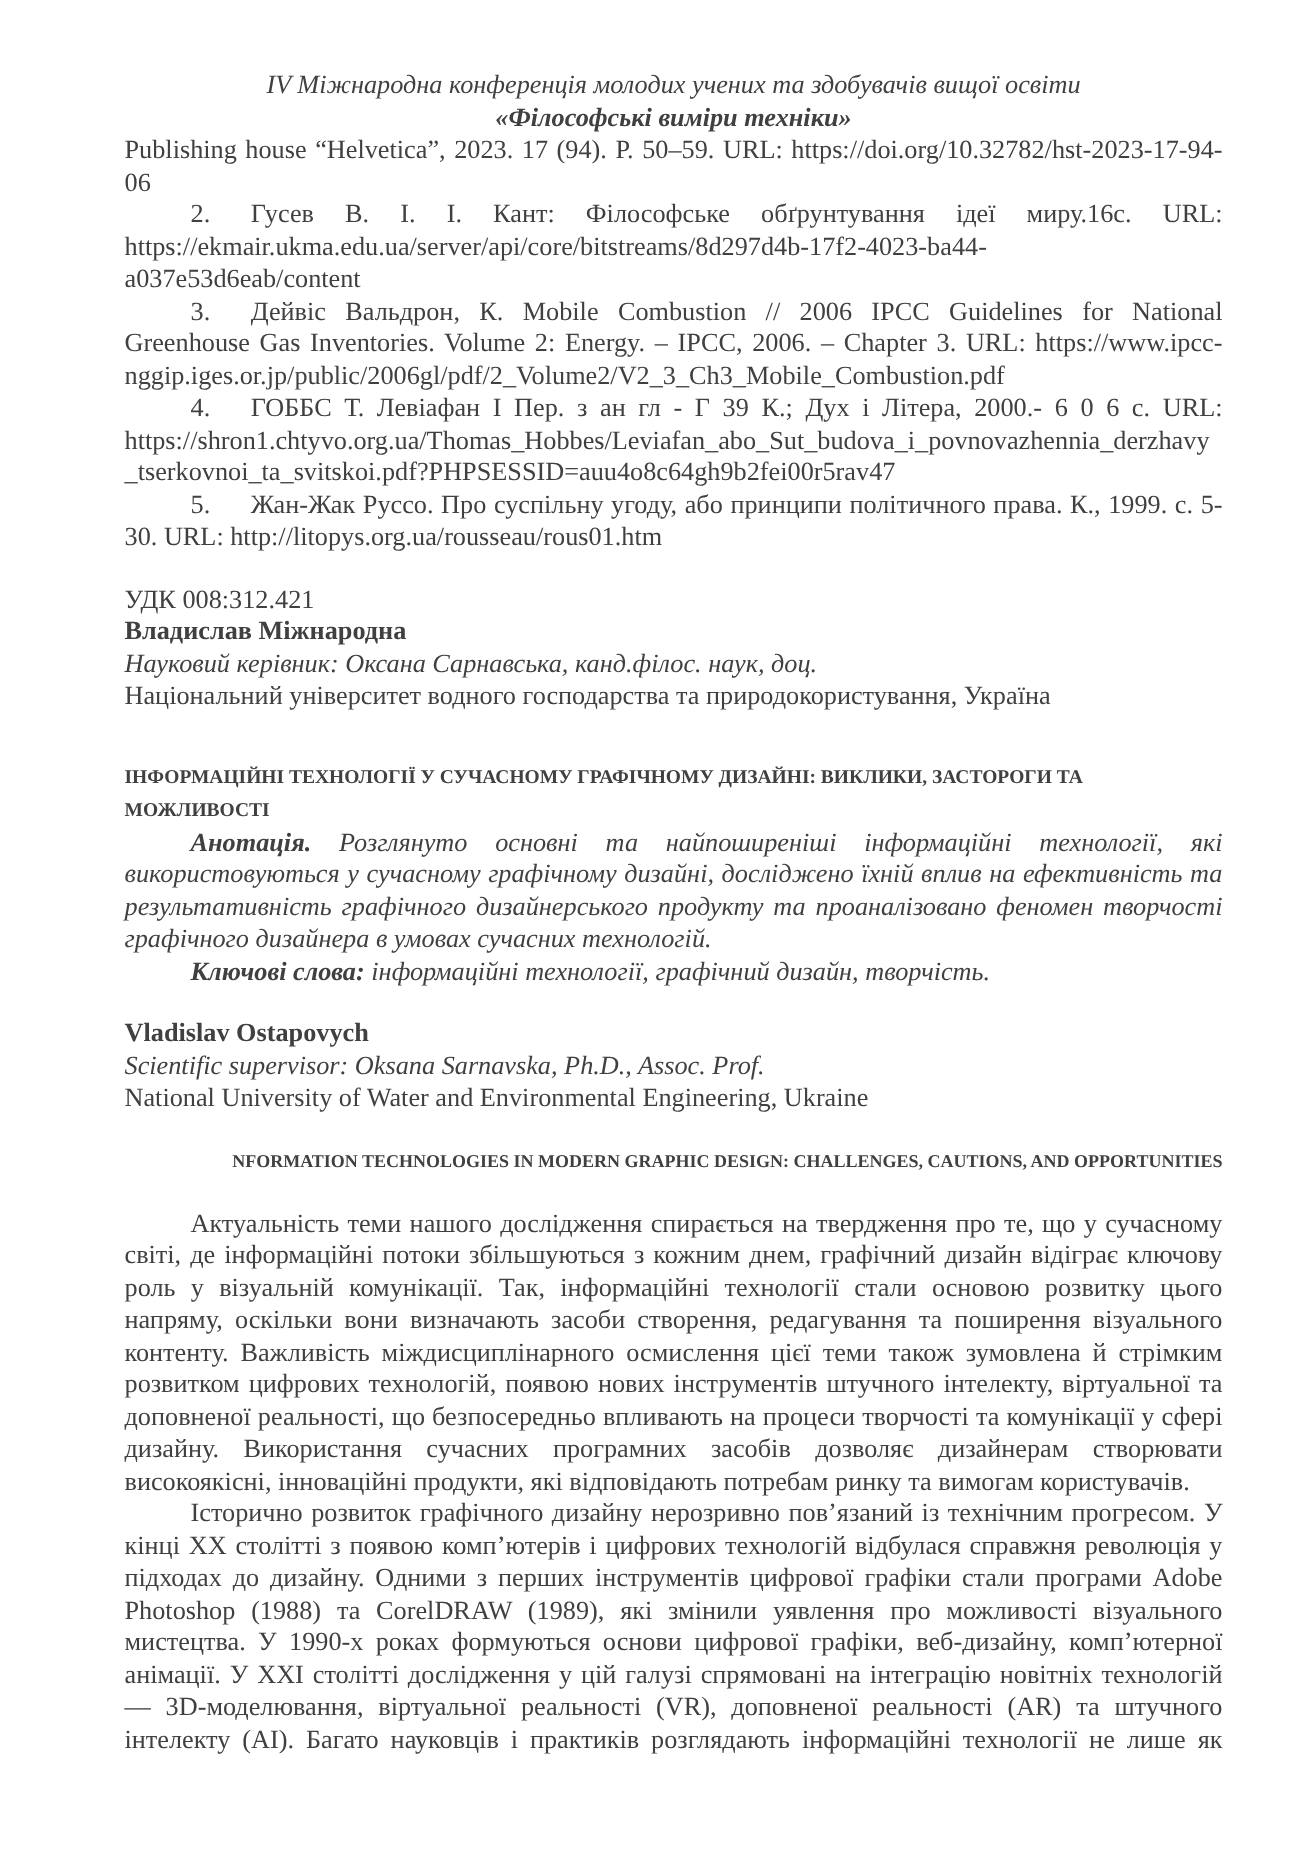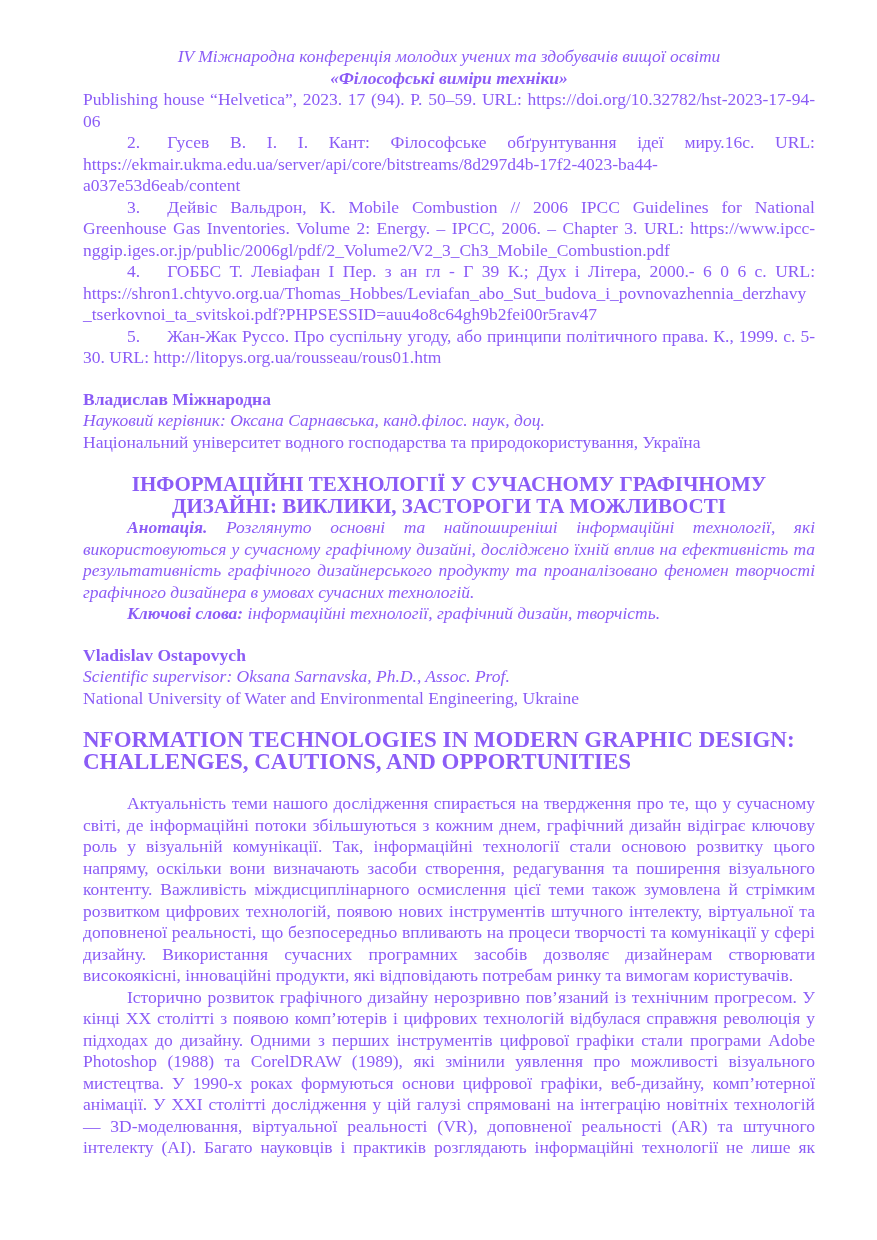--- a/index.html
+++ b/index.html
@@ -4,48 +4,47 @@
 <style>
   html, body { margin: 0; padding: 0; background: #ffffff; }
   .page {
     position: relative;
     width: 877px;
     height: 1240px;
     margin: 0 auto;
     box-sizing: border-box;
     padding: 46px 62px 0 83px;
     background: #ffffff;
-    color: #8b5cf6;
+    color: #404040;
     font-family: "Liberation Serif", "DejaVu Serif", serif;
     font-size: 17.5px;
     line-height: 21.5px;
     overflow: hidden;
   }
   p { margin: 0; text-align: justify; }
   .center { text-align: center; }
   .it { font-style: italic; }
   .bd { font-weight: bold; }
   .bi { font-weight: bold; font-style: italic; }
   .indent { text-indent: 44px; }
   .refs p { overflow-wrap: anywhere; }
   .ref-num { padding-right: 27px; }
   .udc-block { margin-top: 20px; }
   .title-uk {
-    margin-top: 20px;
-    text-align: center;
+    margin-top: 32px;
     font-weight: bold;
-    font-size: 21px;
+    font-size: 13px;
     line-height: 22px;
   }
   .en-block { margin-top: 20px; }
   .title-en {
     margin-top: 20px;
-    text-align: left;
+    text-align: right;
     font-weight: bold;
-    font-size: 23px;
+    font-size: 12px;
     line-height: 22px;
   }
   .body-block { margin-top: 20px; }
   .body-block .cont { text-align-last: justify; }
   .page-number { margin-top: 10px; text-align: center; }
   .hdr-1 { font-style: italic; }
   .hdr-2 { font-style: italic; font-weight: bold; text-align: center; }
 </style>
 </head>
 <body>
@@ -59,20 +58,21 @@
 
   <div class="refs">
     <p>Publishing house “Helvetica”, 2023. 17 (94). P. 50–59. URL: https://doi.org/10.32782/hst-2023-17-94-06</p>
     <p class="indent"><span class="ref-num">2.</span><span>Гусев В. І. І. Кант: Філософське обґрунтування ідеї миру.16с. URL: https://ekmair.ukma.edu.ua/server/api/core/bitstreams/8d297d4b-17f2-4023-ba44-a037e53d6eab/content</span></p>
     <p class="indent"><span class="ref-num">3.</span><span>Дейвіс Вальдрон, К. Mobile Combustion // 2006 IPCC Guidelines for National Greenhouse Gas Inventories. Volume 2: Energy. – IPCC, 2006. – Chapter 3. URL: https://www.ipcc-nggip.iges.or.jp/public/2006gl/pdf/2_Volume2/V2_3_Ch3_Mobile_Combustion.pdf</span></p>
     <p class="indent"><span class="ref-num">4.</span><span>ГОББС Т. Левіафан І Пер. з ан гл - Г 39 К.; Дух і Літера, 2000.- 6 0 6 с. URL: https://shron1.chtyvo.org.ua/Thomas_Hobbes/Leviafan_abo_Sut_budova_i_povnovazhennia_derzhavy_tserkovnoi_ta_svitskoi.pdf?PHPSESSID=auu4o8c64gh9b2fei00r5rav47</span></p>
     <p class="indent"><span class="ref-num">5.</span><span>Жан-Жак Руссо. Про суспільну угоду, або принципи політичного права. К., 1999. с. 5-30. URL: http://litopys.org.ua/rousseau/rous01.htm</span></p>
   </div>
 
   <div class="udc-block">
+    <p>УДК 008:312.421</p>
     <p class="bd">Владислав Міжнародна</p>
     <p class="it">Науковий керівник: Оксана Сарнавська, канд.філос. наук, доц.</p>
     <p>Національний університет водного господарства та природокористування, Україна</p>
   </div>
 
   <h1 class="title-uk" style="margin-bottom:0;">ІНФОРМАЦІЙНІ ТЕХНОЛОГІЇ У СУЧАСНОМУ ГРАФІЧНОМУ ДИЗАЙНІ: ВИКЛИКИ, ЗАСТОРОГИ ТА МОЖЛИВОСТІ</h1>
 
   <p class="indent"><span class="bi">Анотація.</span> <span class="it">Розглянуто основні та найпоширеніші інформаційні технології, які використовуються у сучасному графічному дизайні, досліджено їхній вплив на ефективність та результативність графічного дизайнерського продукту та проаналізовано феномен творчості графічного дизайнера в умовах сучасних технологій.</span></p>
 
   <p class="indent"><span class="bi">Ключові слова:</span> <span class="it">інформаційні технології, графічний дизайн, творчість.</span></p>

